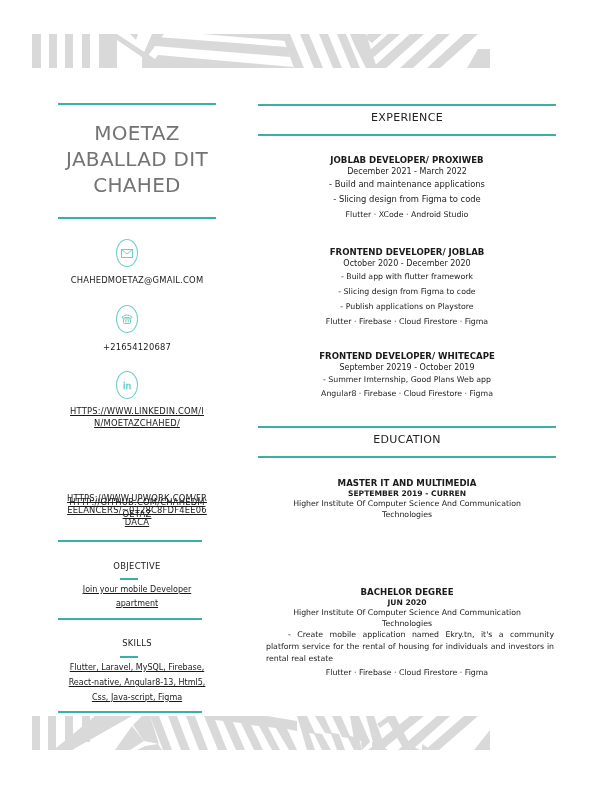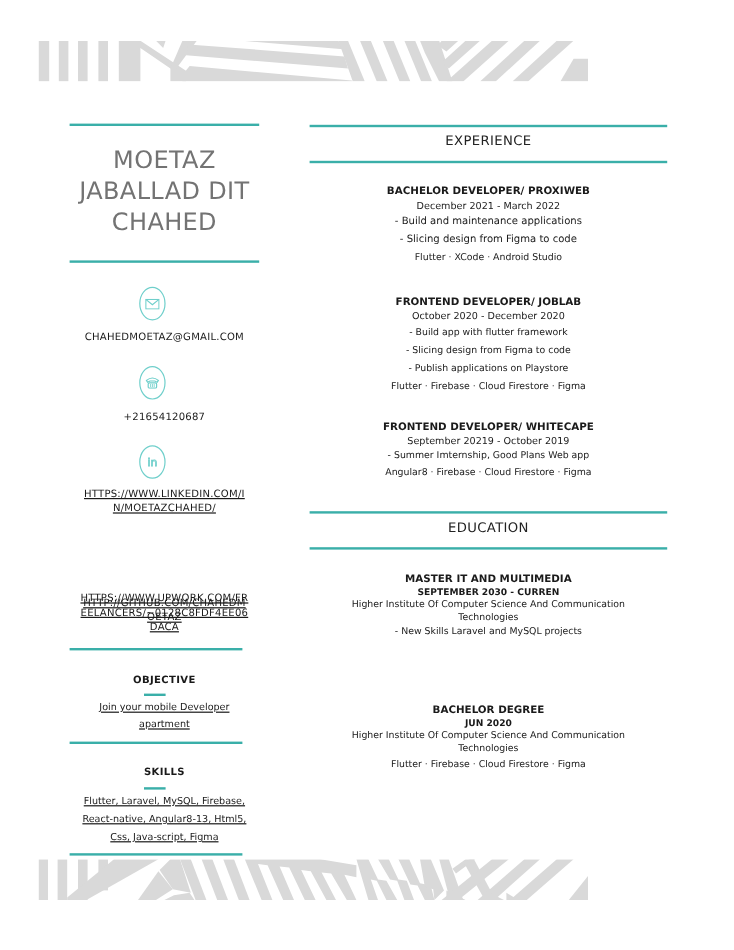--- a/index.html
+++ b/index.html
@@ -15,21 +15,21 @@
   .short-rule { position: absolute; height: 1.5px; width: 18px; background: #3aafa9; }
   .name { position: absolute; left: 58px; top: 120px; width: 158px; text-align: center;
           font-size: 20px; line-height: 26px; letter-spacing: 0.3px; color: #737373; font-weight: normal; }
 
   .contact-icon { position: absolute; width: 22px; height: 28px; border: 1.2px solid #6fcfcb; border-radius: 50%;
                   left: 116px; display: flex; align-items: center; justify-content: center; }
   .contact-icon svg { display: block; }
   .contact-text { position: absolute; left: 55px; width: 164px; text-align: center; font-size: 8.4px; line-height: 12px; color: #1a1a1a; letter-spacing: 0.2px; }
   .link { text-decoration: underline; color: #1a1a1a; }
 
-  .section-title-left { position: absolute; left: 58px; width: 158px; text-align: center; font-size: 8.4px; color: #1a1a1a; letter-spacing: 0.3px; font-weight: bold; }
+  .section-title-left { position: absolute; left: 58px; width: 158px; text-align: center; font-size: 8.4px; color: #1a1a1a; letter-spacing: 0.3px; }
   .section-body-left { position: absolute; left: 58px; width: 158px; text-align: center; font-size: 8px; line-height: 14px; color: #1a1a1a; text-decoration: underline; }
 
   .right-title { position: absolute; left: 258px; width: 298px; text-align: center; font-size: 11px; color: #222; letter-spacing: 0.3px; }
   .entry { position: absolute; left: 258px; width: 298px; text-align: center; font-size: 8.2px; color: #1a1a1a; }
   .entry .role { font-weight: bold; font-size: 8.6px; line-height: 11px; }
   .entry .date { font-size: 8px; line-height: 11px; }
   .entry .bullet { font-size: 8.4px; line-height: 15px; }
   .entry .bullet.small { font-size: 7.8px; line-height: 15px; }
   .entry .tags { font-size: 7.8px; line-height: 16px; }
   .entry .sub { font-size: 7.8px; line-height: 11px; }
@@ -110,21 +110,21 @@
 <div class="short-rule" style="left:120px;top:656px;"></div>
 <div class="section-body-left" style="top:660px;padding:0 8px;line-height:15px;">Flutter, Laravel, MySQL, Firebase, React-native, Angular8-13, Html5, Css, Java-script, Figma</div>
 
 <div class="rule" style="left:58px;top:711px;width:144px;"></div>
 
 <div class="rule" style="left:258px;top:104px;width:298px;"></div>
 <div class="right-title" style="top:111px;">EXPERIENCE</div>
 <div class="rule" style="left:258px;top:134px;width:298px;"></div>
 
 <div class="entry" style="top:155px;">
-  <div class="role">BACHELOR DEVELOPER/ PROXIWEB</div>
+  <div class="role">JOBLAB DEVELOPER/ PROXIWEB</div>
   <div class="date">December 2021 - March 2022</div>
   <div class="bullet">- Build and maintenance applications</div>
   <div class="bullet">- Slicing design from Figma to code</div>
   <div class="tags">Flutter  · XCode  · Android Studio</div>
 </div>
 
 <div class="entry" style="top:247px;">
   <div class="role">FRONTEND DEVELOPER/ JOBLAB</div>
   <div class="date">October 2020 - December 2020</div>
   <div class="bullet small">- Build app with flutter framework</div>
@@ -139,29 +139,29 @@
   <div class="bullet small" style="line-height:13px;">- Summer Imternship, Good Plans Web app</div>
   <div class="tags">Angular8  · Firebase  · Cloud Firestore  · Figma</div>
 </div>
 
 <div class="rule" style="left:258px;top:426px;width:298px;"></div>
 <div class="right-title" style="top:433px;">EDUCATION</div>
 <div class="rule" style="left:258px;top:456px;width:298px;"></div>
 
 <div class="entry" style="top:478px;">
   <div class="role">MASTER IT AND MULTIMEDIA</div>
-  <div class="role" style="font-size:7.6px;line-height:9px;">SEPTEMBER 2030 - CURREN</div>
+  <div class="role" style="font-size:7.6px;line-height:9px;">SEPTEMBER 2019 - CURREN</div>
   <div class="sub" style="padding:0 18px;">Higher Institute Of Computer Science And Communication Technologies</div>
-  <div class="sub">- New Skills Laravel and MySQL projects</div>
 </div>
 
 <div class="entry" style="top:587px;">
   <div class="role">BACHELOR DEGREE</div>
   <div class="role" style="font-size:7.6px;line-height:9px;">JUN 2020</div>
   <div class="sub" style="padding:0 18px;">Higher Institute Of Computer Science And Communication Technologies</div>
+  <div class="desc" style="padding-left:8px;">- Create mobile application named Ekry.tn, it's a community platform service for the rental of housing for individuals and investors in rental real estate</div>
   <div class="tags">Flutter  · Firebase  · Cloud Firestore  · Figma</div>
 </div>
 
 <div class="banner banner-bottom">
   <svg width="458" height="34" viewBox="0 0 458 34">
     <g fill="#d9d9d9">
       <rect x="0" y="0" width="8" height="34"></rect>
       <rect x="16" y="0" width="8" height="34"></rect>
       <rect x="33" y="0" width="8" height="34"></rect>
       <rect x="50" y="0" width="8" height="26"></rect>

